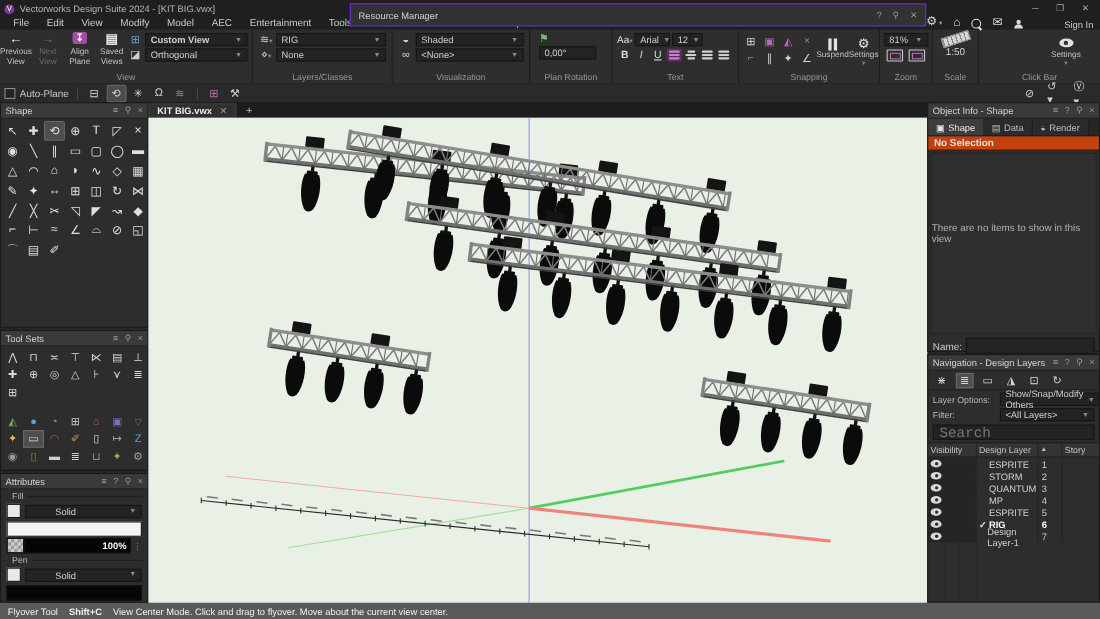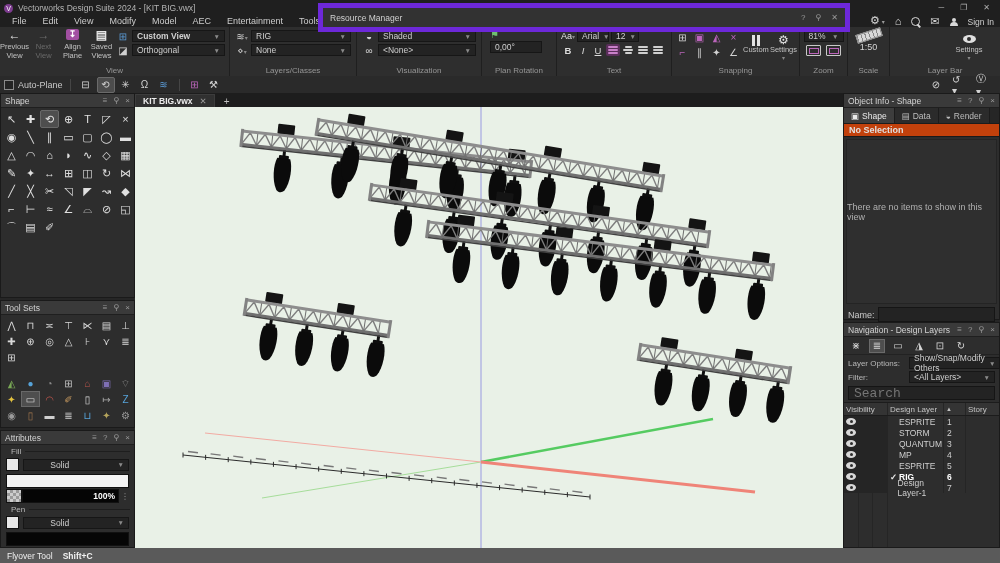--- a/index.html
+++ b/index.html
@@ -6,32 +6,32 @@
   #app{position:relative;width:1000px;height:563px;background:#262626;overflow:hidden;
        font-family:"Liberation Sans",sans-serif;color:#c8c8c8;font-size:9px;-webkit-user-select:none;}
   
   .titlebar{position:absolute;top:0;left:0;right:0;height:14px;background:#1f1f1f;display:flex;align-items:center;}
   .logo{width:9px;height:9px;margin:2px 5px 0 4px;background:#7d3c8f;border-radius:50%;color:#fff;font-size:7px;
         display:flex;align-items:center;justify-content:center;}
   .app-title{font-size:8.5px;color:#b4b4b4;margin-top:2px;}
   .win-controls{margin-left:auto;display:flex;gap:16px;padding-right:10px;color:#b0b0b0;font-size:8px;}
   .menubar{position:absolute;top:14px;left:0;right:0;height:13px;background:#1f1f1f;display:flex;align-items:center;padding-left:4px;}
   .menu-item{padding:0 8px;font-size:9px;color:#cccccc;}
-  .rm{position:absolute;left:318px;top:3px;width:508px;height:19px;background:#323232;border:5px solid #6d28d9;
+  .rm{position:absolute;left:318px;top:3px;width:508px;height:19px;background:#323232;border:1px solid #6d28d9;
       display:flex;align-items:center;padding:0 7px;z-index:12;}
   .rm-title{font-size:8.5px;color:#d0d0d0;}
   .rm-btns{margin-left:auto;display:flex;gap:10px;color:#9a9a9a;font-size:8px;}
   .topicons{position:absolute;right:6px;top:15px;display:flex;align-items:center;gap:10px;z-index:13;color:#d8d8d8;}
   .ticon{font-size:11px;line-height:11px;}
   .mag{width:7px;height:7px;border:1.5px solid #d8d8d8;border-radius:50%;position:relative;}
   .mag:after{content:"";position:absolute;width:4px;height:1.5px;background:#d8d8d8;transform:rotate(45deg);left:5px;top:7px;}
   .person{width:8px;height:8px;position:relative;}
   .person:before{content:"";position:absolute;width:4px;height:4px;border-radius:50%;background:#d8d8d8;left:2px;top:0;}
   .person:after{content:"";position:absolute;width:8px;height:4px;border-radius:4px 4px 0 0;background:#d8d8d8;top:4.5px;}
-  .signin{font-size:8.5px;color:#cfcfcf;}
+  .signin{font-size:8.5px;color:#cfcfcf;margin-left:28px;}
   
   .toolbar{position:absolute;top:27px;left:0;right:0;height:49px;background:#2e2e2e;border-bottom:1px solid #191919;display:flex;}
   .tb-sec{position:relative;border-right:1px solid #1f1f1f;height:100%;box-sizing:border-box;}
   .tb-label{position:absolute;bottom:1px;left:0;right:0;text-align:center;font-size:8px;color:#969696;}
   .vbtn{display:flex;flex-direction:column;align-items:center;width:29px;font-size:7.5px;color:#c2c2c2;text-align:center;line-height:1.15;padding-top:2px;}
   .vbtn .ic{font-size:12px;height:14px;color:#e6e6e6;font-weight:bold;}
   .vbtn.dim,.vbtn.dim .ic{color:#6a6a6a;}
   .alignic{width:13px;height:11px;background:#a24fa2;border-radius:2px;color:#fff;font-size:9px;display:flex;align-items:center;justify-content:center;font-weight:bold;}
   .dd{background:#232323;border:1px solid #161616;color:#cfcfcf;font-size:8.5px;height:12px;display:flex;align-items:center;padding:0 4px;box-sizing:border-box;}
   .dd .car{margin-left:auto;color:#8a8a8a;font-size:6.5px;padding-left:4px;}
@@ -328,21 +328,21 @@
             <span class="snap-ic" style="color: rgb(187, 101, 187);">⌐</span>
             <span class="snap-ic" style="color: rgb(210, 210, 210);">∥</span>
             <span class="snap-ic" style="color: rgb(210, 210, 210);">✦</span>
             <span class="snap-ic" style="color: rgb(210, 210, 210);">∠</span>
           </div>
         <div class="vbtn" style="width:32px;">
           <span class="pausebars">
               <i></i>
               <i></i>
             </span>
-          <span>Custom</span>
+          <span>Suspend</span>
         </div>
         <div class="vbtn" style="width:30px;">
           <span class="gear">⚙</span>
           <span>Settings</span>
           <span style="font-size:6px;color:#888;">▾</span>
         </div>
       </div>
       <div class="tb-label">Snapping</div>
     </div>
 
@@ -371,21 +371,21 @@
     <div class="tb-sec" style="flex:1;border-right:none;">
       <div style="display:flex;justify-content:flex-end;padding:3px 14px 0;">
         <div class="vbtn" style="width:34px;">
           <span class="ic" style="display:flex;justify-content:center;align-items:center;">
               <span class="eye-ic"></span>
             </span>
           <span>Settings</span>
           <span style="font-size:6px;color:#888;">▾</span>
         </div>
       </div>
-      <div class="tb-label">Layer Bar</div>
+      <div class="tb-label">Click Bar</div>
     </div>
   </div>
 
   <div class="modebar">
     <span class="cb"></span>
     <span>Auto-Plane</span>
     <span class="mb-sep"></span>
     <span id="modeicons" style="display:flex;gap:3px;align-items:center;">
         <span class="mb-ic">⊟</span>
         <span class="mb-ic on">⟲</span>
@@ -1073,15 +1073,16 @@
     <div class="lt-empty">
       <i style="left:14px;"></i>
         <i style="left:28px;"></i>
         <i style="left:43px;"></i>
     </div>
   </div>
 
   <div class="statusbar">
     <span>Flyover Tool</span>
     <b>Shift+C</b>
+    <span>View Center Mode. Click and drag to flyover.  Move about the current view center.</span>
   </div>
 
 </div>
 
 </body></html>

